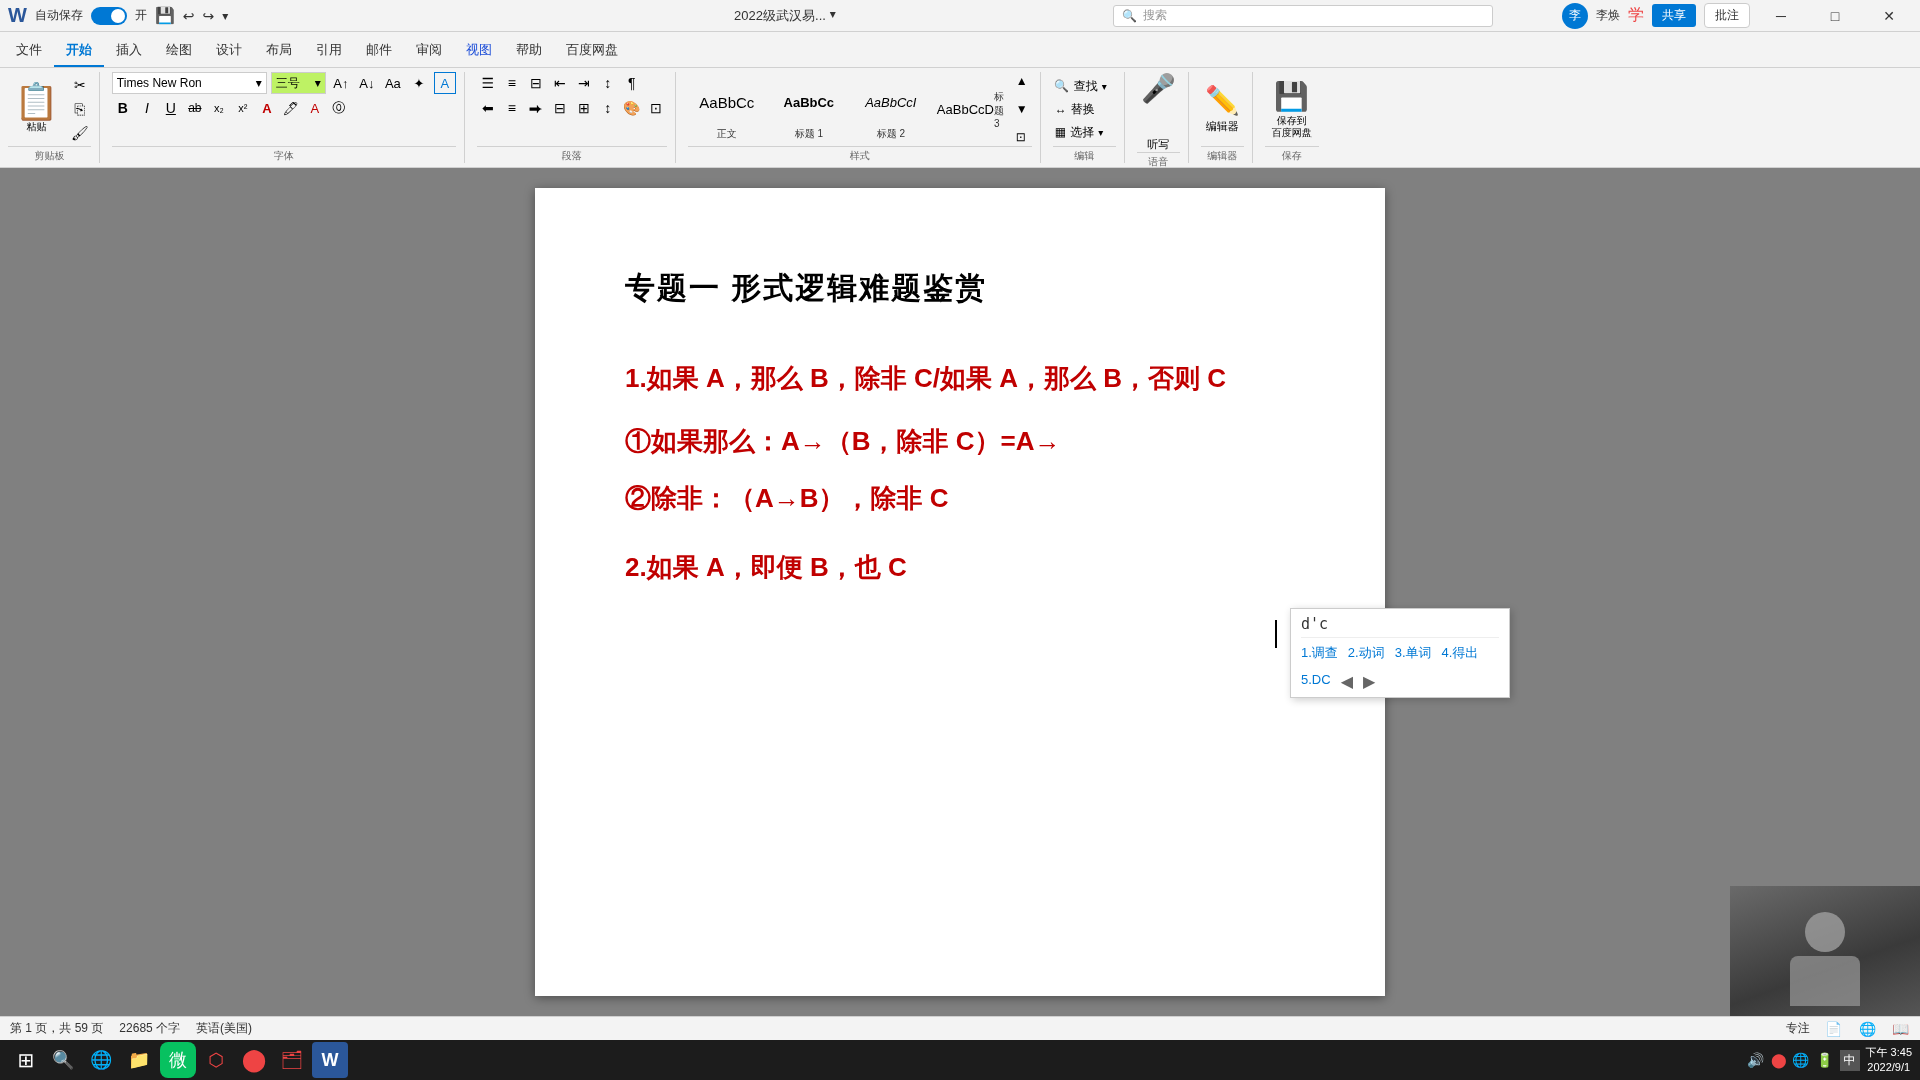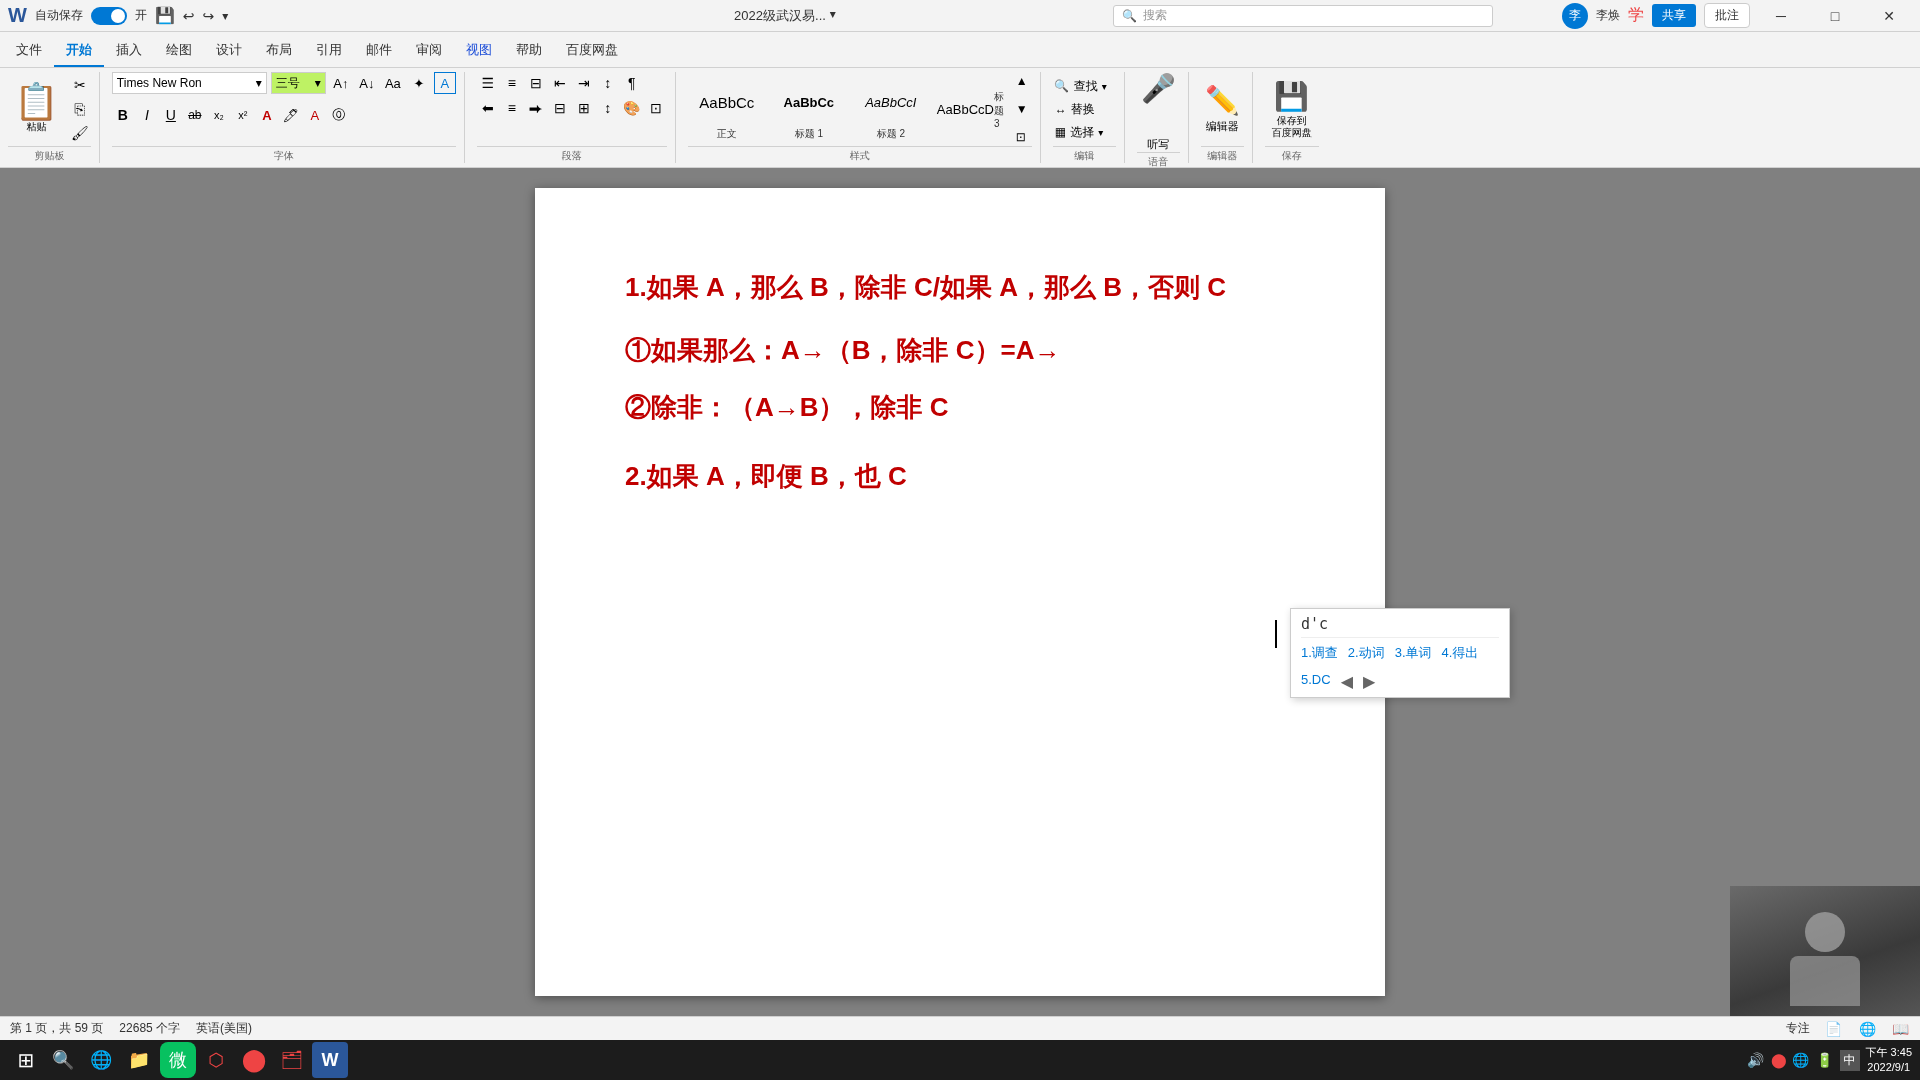--- a/index.html
+++ b/index.html
@@ -153,21 +153,21 @@
       <div style="display:flex;flex-direction:column;gap:2px;">
         <div style="width:22px;height:22px;display:flex;align-items:center;justify-content:center;cursor:pointer;font-size:14px;" title="剪切">✂</div>
         <div style="width:22px;height:22px;display:flex;align-items:center;justify-content:center;cursor:pointer;font-size:14px;" title="复制">⎘</div>
         <div style="width:22px;height:22px;display:flex;align-items:center;justify-content:center;cursor:pointer;font-size:14px;" title="格式刷">🖌</div>
       </div>
     </div>
     <div style="font-size:10px;color:#666;text-align:center;border-top:1px solid #d0d0d0;padding-top:2px;">剪贴板</div>
   </div>
 
   <div style="display:flex;flex-direction:column;border-right:1px solid #d0d0d0;padding:0 8px;min-width:260px;">
-    <div style="display:flex;flex-direction:column;gap:10px;flex:1;">
+    <div style="display:flex;flex-direction:column;gap:3px;flex:1;">
       <div style="display:flex;align-items:center;gap:4px;">
         <div style="display:flex;align-items:center;border:1px solid #ccc;background:white;padding:1px 4px;font-size:12px;width:155px;height:22px;cursor:pointer;">
           <span style="flex:1;overflow:hidden;white-space:nowrap;">Times New Ron</span>
           <span>▾</span>
         </div>
         <div style="display:flex;align-items:center;border:1px solid #ccc;background:#bef264;padding:1px 4px;font-size:12px;width:55px;height:22px;cursor:pointer;">
           <span style="flex:1;">三号</span>
           <span>▾</span>
         </div>
         <div style="width:22px;height:22px;display:flex;align-items:center;justify-content:center;cursor:pointer;font-size:13px;border:1px solid transparent;" title="增大字体">A↑</div>
@@ -300,20 +300,23 @@
       </div>
     </div>
     <div style="font-size:10px;color:#666;text-align:center;border-top:1px solid #d0d0d0;padding-top:2px;">保存</div>
   </div>
 
 </div>
 
 <div id="doc-area" style="position:absolute;top:168px;left:0;right:0;bottom:64px;background:#808080;overflow:auto;display:flex;justify-content:center;padding:20px 0;">
   <div id="doc-page" style="background:white;width:850px;min-height:800px;padding:80px 90px;box-shadow:0 2px 10px rgba(0,0,0,0.4);position:relative;">
 
+    <div style="font-size:30px;font-weight:bold;color:#000;margin-bottom:50px;letter-spacing:2px;">
+      <span>专题一  形式逻辑难题鉴赏</span>
+    </div>
 
     <div style="font-size:26px;font-weight:bold;color:#c00000;margin-bottom:24px;line-height:1.5;">
       <span>1.如果 A，那么 B，除非 C/如果 A，那么 B，否则 C</span>
     </div>
 
     <div style="font-size:26px;font-weight:bold;color:#c00000;margin-bottom:18px;line-height:1.5;display:flex;align-items:baseline;gap:4px;">
       <span>①如果那么：A→（B，除非 C）=A→</span>
     </div>
 
     <div style="font-size:26px;font-weight:bold;color:#c00000;margin-bottom:30px;line-height:1.5;">

